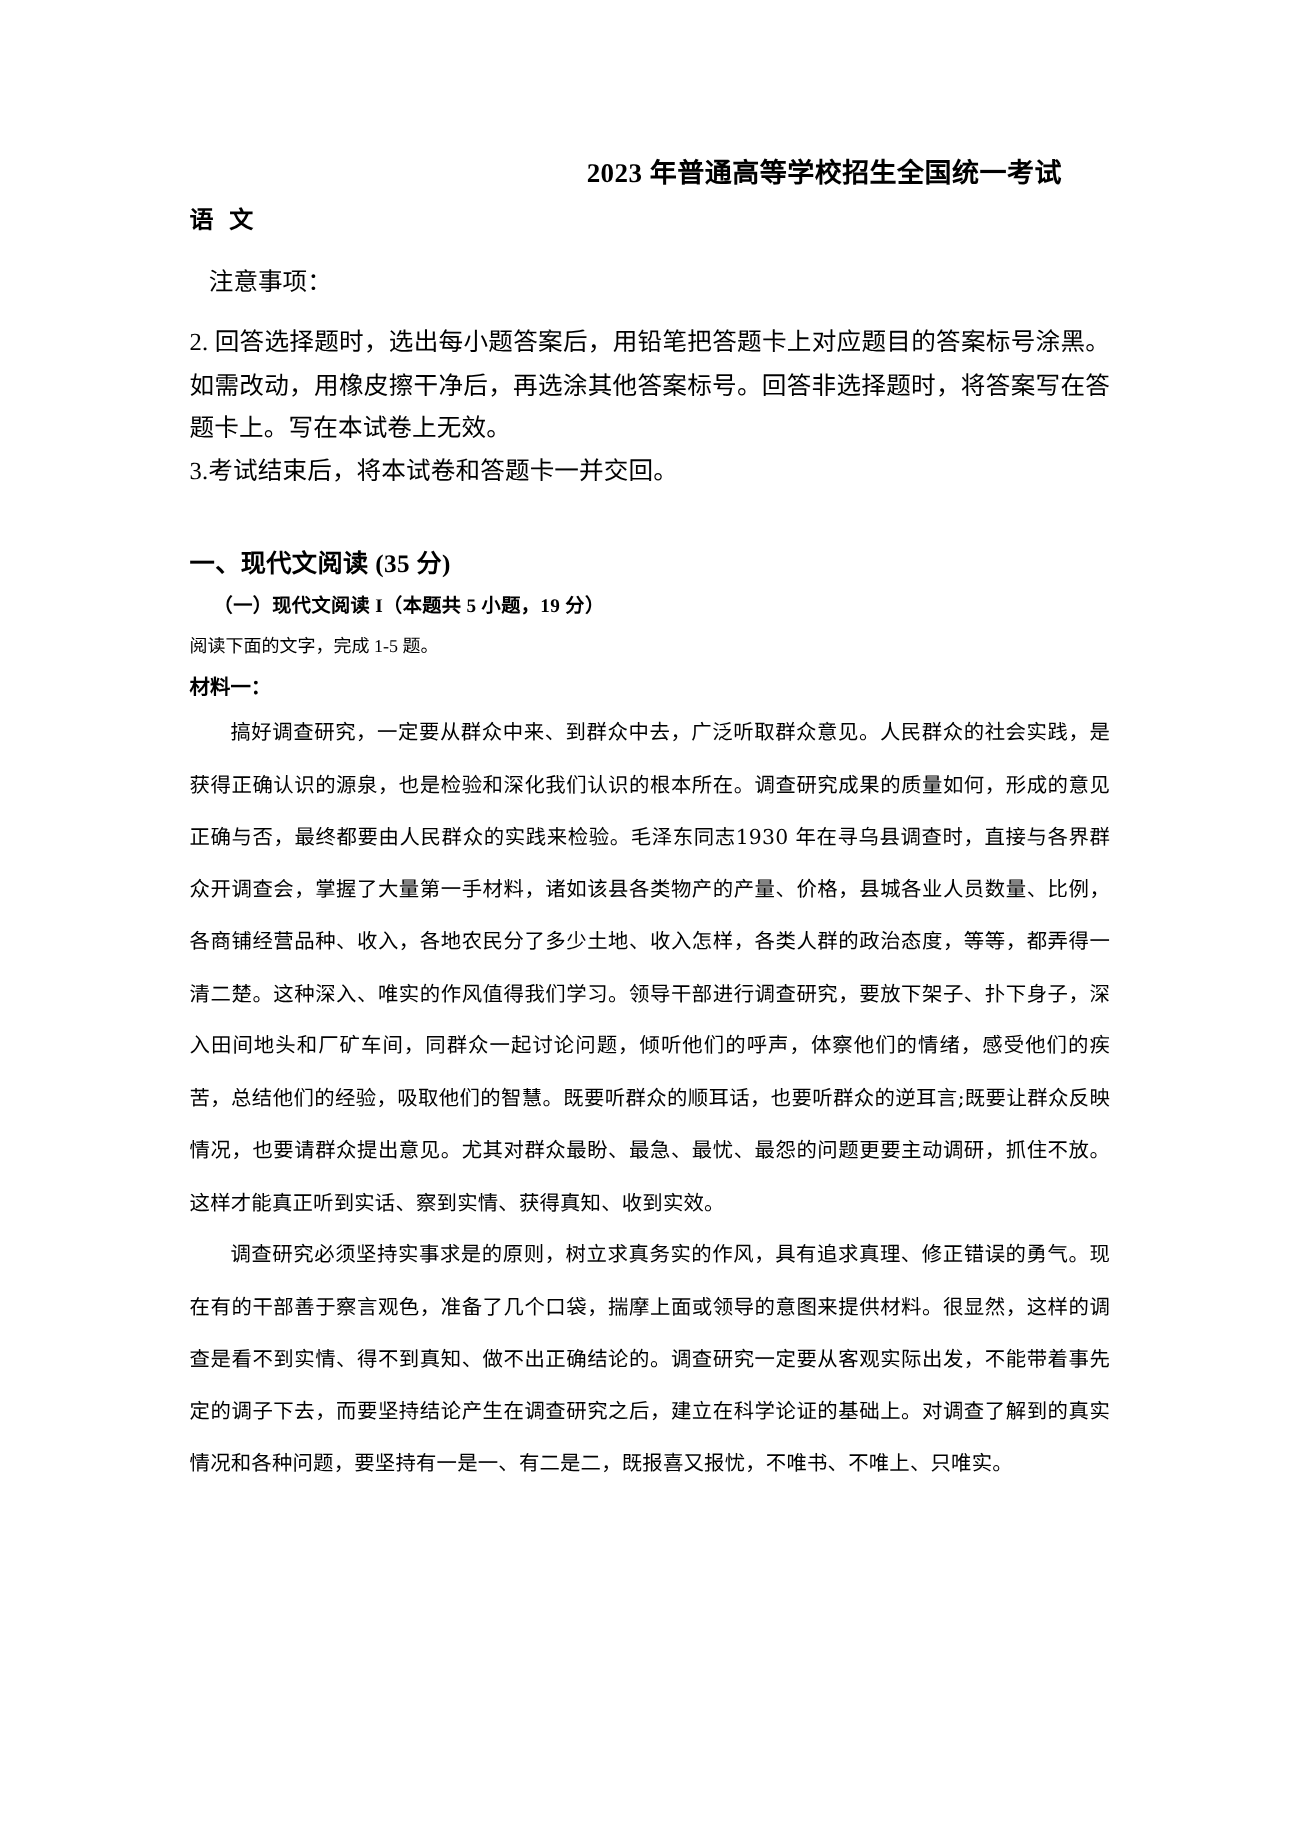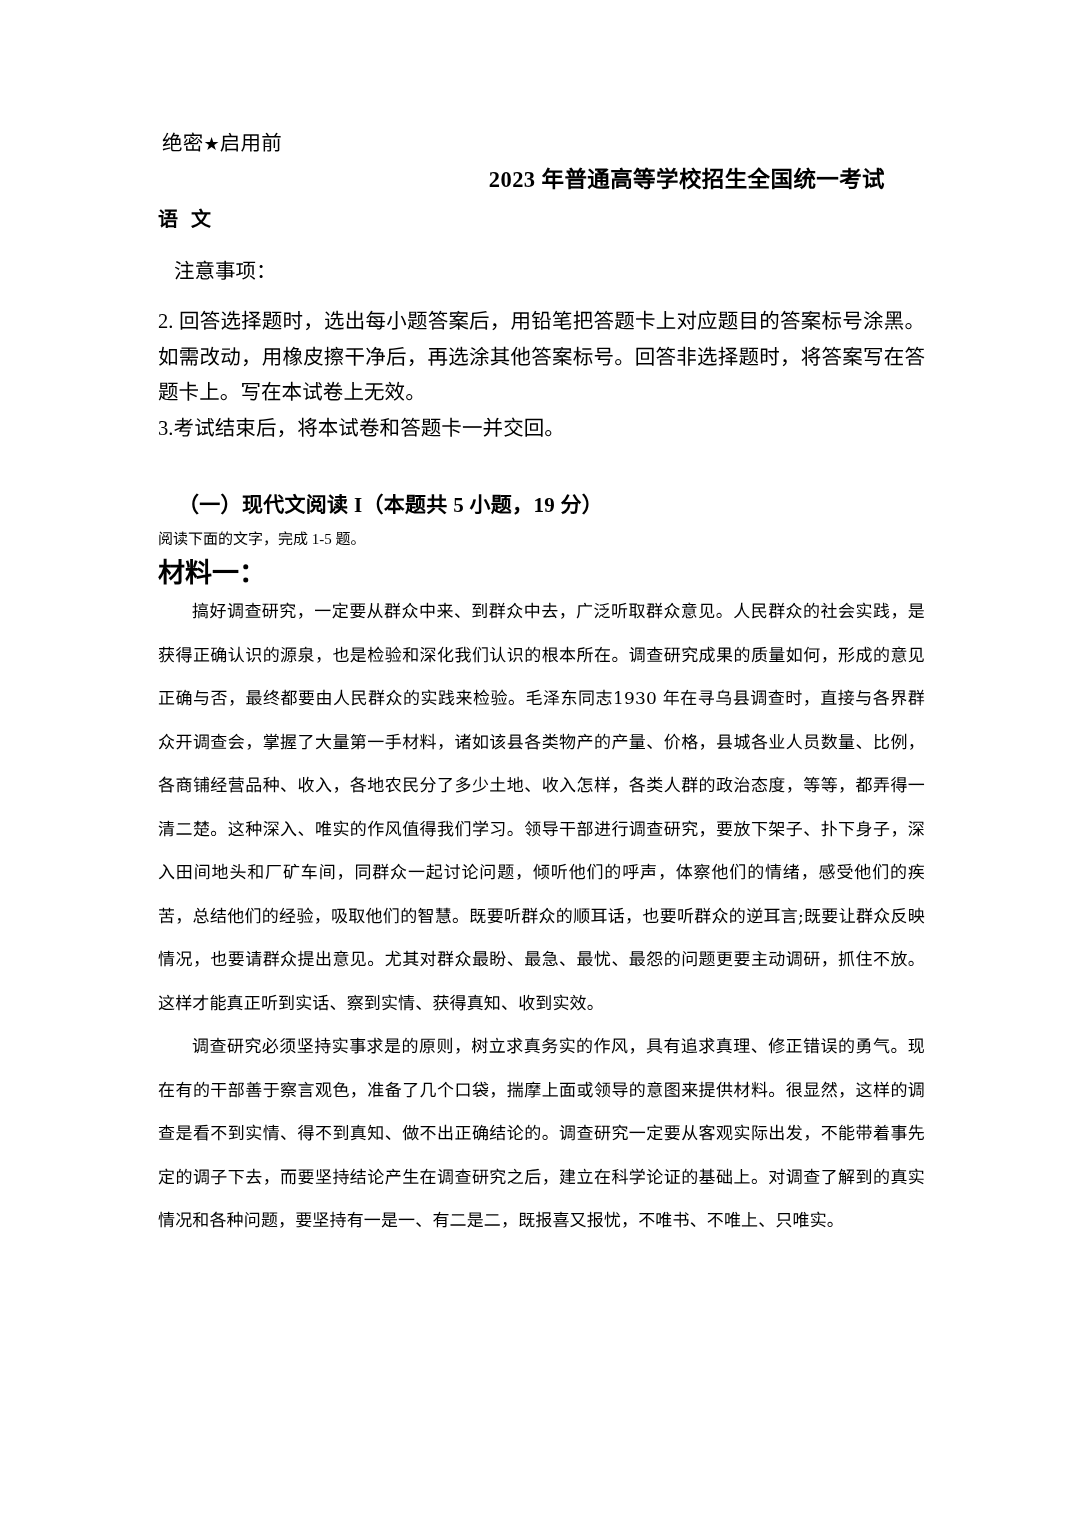--- a/index.html
+++ b/index.html
@@ -72,34 +72,34 @@
   
   .gap-large { height: 42px; }
   .section-heading {
     font-size: 21px;
     line-height: 35px;
     font-weight: bold;
     margin: 0;
     letter-spacing: 0.3px;
   }
   .subsection-heading {
-    font-size: 21px;
+    font-size: 16px;
     line-height: 35px;
     font-weight: bold;
     margin: 0;
     padding-left: 20px;
     letter-spacing: 0.3px;
   }
   .instruction-line {
     font-size: 15px;
     line-height: 33px;
     margin: 0;
   }
   .material-label {
-    font-size: 27px;
+    font-size: 17px;
     line-height: 34px;
     font-weight: bold;
     margin: 0;
   }
 
   
   .body-text {
     font-family: "DejaVu Serif", "Liberation Serif", serif;
     font-size: 17px;
     line-height: 43.5px;
@@ -109,34 +109,34 @@
     margin: 0;
     letter-spacing: 0.15px;
     word-break: break-all;
   }
 </style>
 </head>
 <body>
 
 <div class="page">
 
-  <p class="secret-line"><span>绝密</span><span class="star-glyph">★</span><span>启用前</span></p>
 
   <h1 class="exam-title">2023 年普通高等学校招生全国统一考试</h1>
 
   <h2 class="subject-title">语 文</h2>
 
   <div class="notices">
     <p class="notice-label">注意事项：</p>
     <p class="notice-item">2. 回答选择题时，选出每小题答案后，用铅笔把答题卡上对应题目的答案标号涂黑。如需改动，用橡皮擦干净后，再选涂其他答案标号。回答非选择题时，将答案写在答题卡上。写在本试卷上无效。</p>
     <p class="notice-item">3.考试结束后，将本试卷和答题卡一并交回。</p>
   </div>
 
   <div class="gap-large"></div>
 
+  <h3 class="section-heading">一、现代文阅读 (35 分)</h3>
 
   <h4 class="subsection-heading">（一）现代文阅读 I（本题共 5 小题，19 分）</h4>
 
   <p class="instruction-line">阅读下面的文字，完成  1-5 题。</p>
 
   <p class="material-label">材料一：</p>
 
   <p class="body-text">搞好调查研究，一定要从群众中来、到群众中去，广泛听取群众意见。人民群众的社会实践，是获得正确认识的源泉，也是检验和深化我们认识的根本所在。调查研究成果的质量如何，形成的意见正确与否，最终都要由人民群众的实践来检验。毛泽东同志1930 年在寻乌县调查时，直接与各界群众开调查会，掌握了大量第一手材料，诸如该县各类物产的产量、价格，县城各业人员数量、比例，各商铺经营品种、收入，各地农民分了多少土地、收入怎样，各类人群的政治态度，等等，都弄得一清二楚。这种深入、唯实的作风值得我们学习。领导干部进行调查研究，要放下架子、扑下身子，深入田间地头和厂矿车间，同群众一起讨论问题，倾听他们的呼声，体察他们的情绪，感受他们的疾苦，总结他们的经验，吸取他们的智慧。既要听群众的顺耳话，也要听群众的逆耳言;既要让群众反映情况，也要请群众提出意见。尤其对群众最盼、最急、最忧、最怨的问题更要主动调研，抓住不放。这样才能真正听到实话、察到实情、获得真知、收到实效。</p>
 
   <p class="body-text">调查研究必须坚持实事求是的原则，树立求真务实的作风，具有追求真理、修正错误的勇气。现在有的干部善于察言观色，准备了几个口袋，揣摩上面或领导的意图来提供材料。很显然，这样的调查是看不到实情、得不到真知、做不出正确结论的。调查研究一定要从客观实际出发，不能带着事先定的调子下去，而要坚持结论产生在调查研究之后，建立在科学论证的基础上。对调查了解到的真实情况和各种问题，要坚持有一是一、有二是二，既报喜又报忧，不唯书、不唯上、只唯实。</p>

